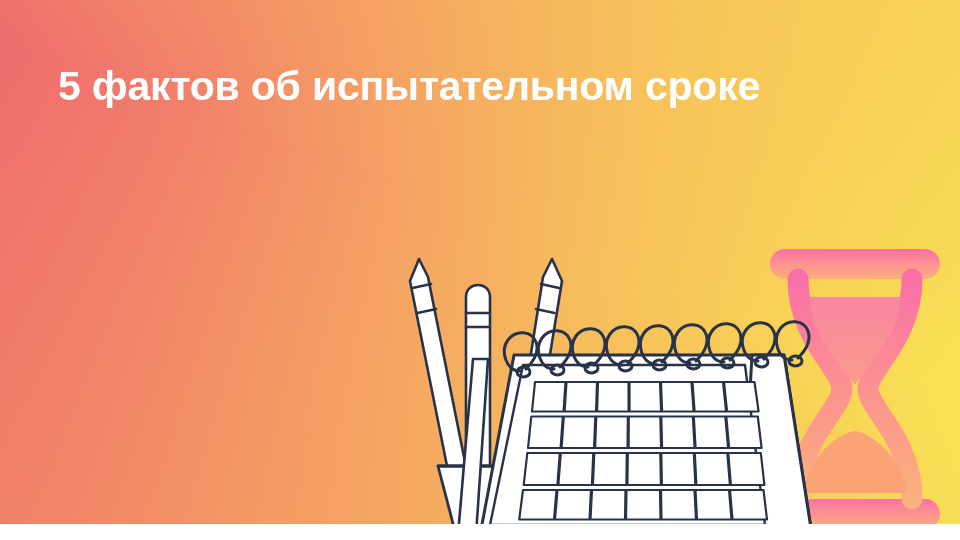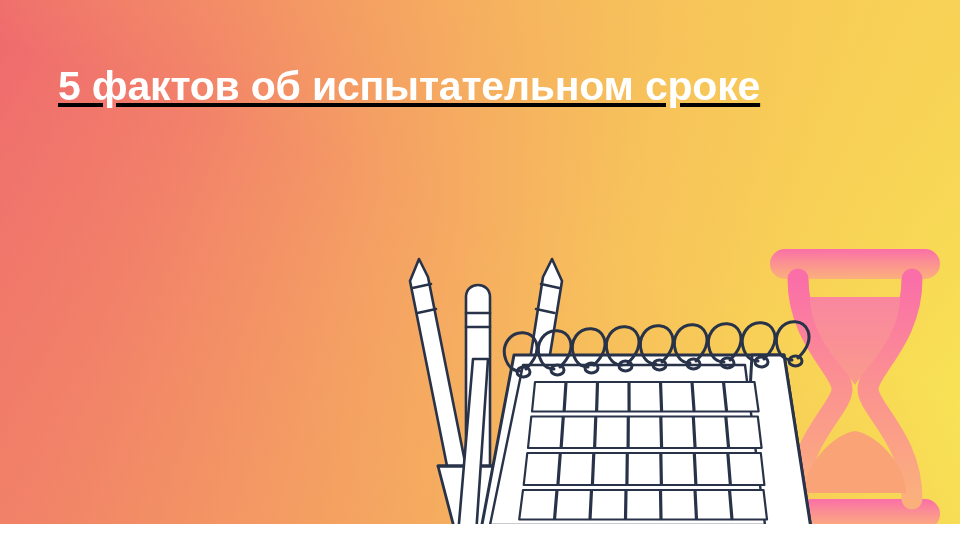--- a/index.html
+++ b/index.html
@@ -14,21 +14,20 @@
     height: 524px;
     overflow: hidden;
     font-family: "Liberation Sans", sans-serif;
     background: linear-gradient(112deg,
         #ef6a6e 0%,
         #f2806a 20%,
         #f5a463 42%,
         #f7bf5c 60%,
         #f8d256 78%,
         #f8e654 100%);
-    text-decoration: underline;
   }
   
   #banner::after {
     content: "";
     position: absolute;
     inset: 0;
     background: linear-gradient(200deg,
         rgba(247,207,85,0.55) 0%,
         rgba(247,207,85,0.0) 45%,
         rgba(240,134,99,0.35) 100%);

